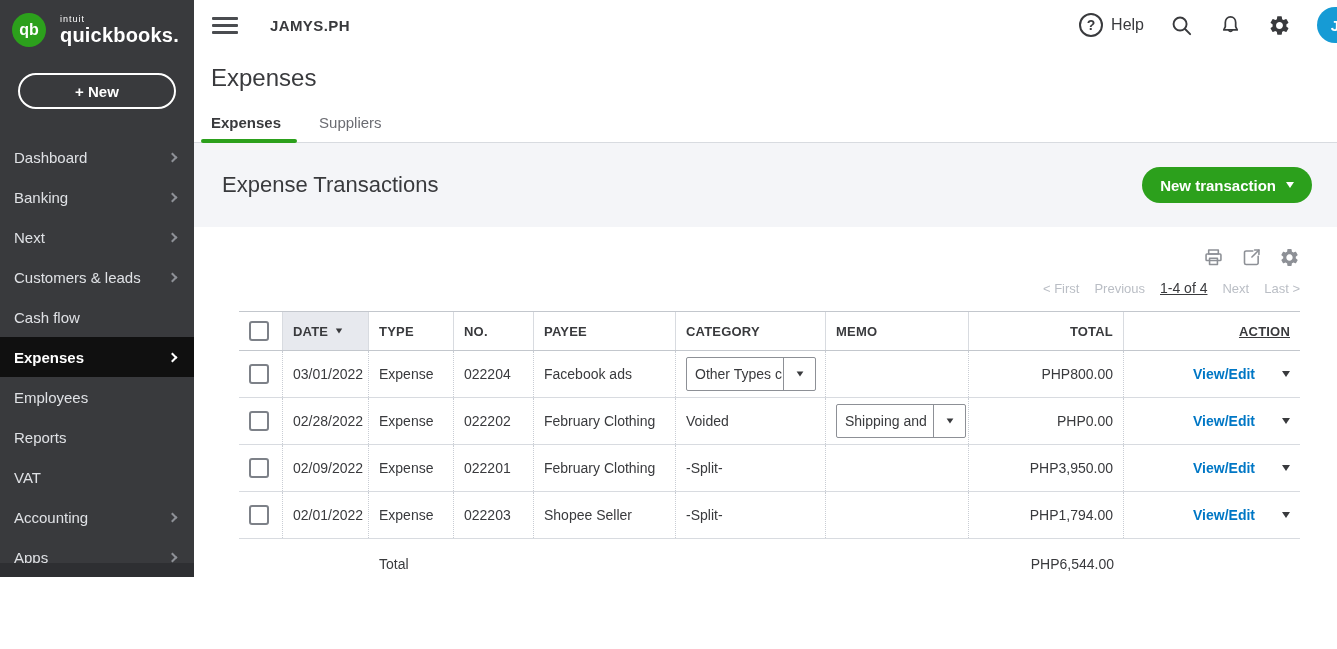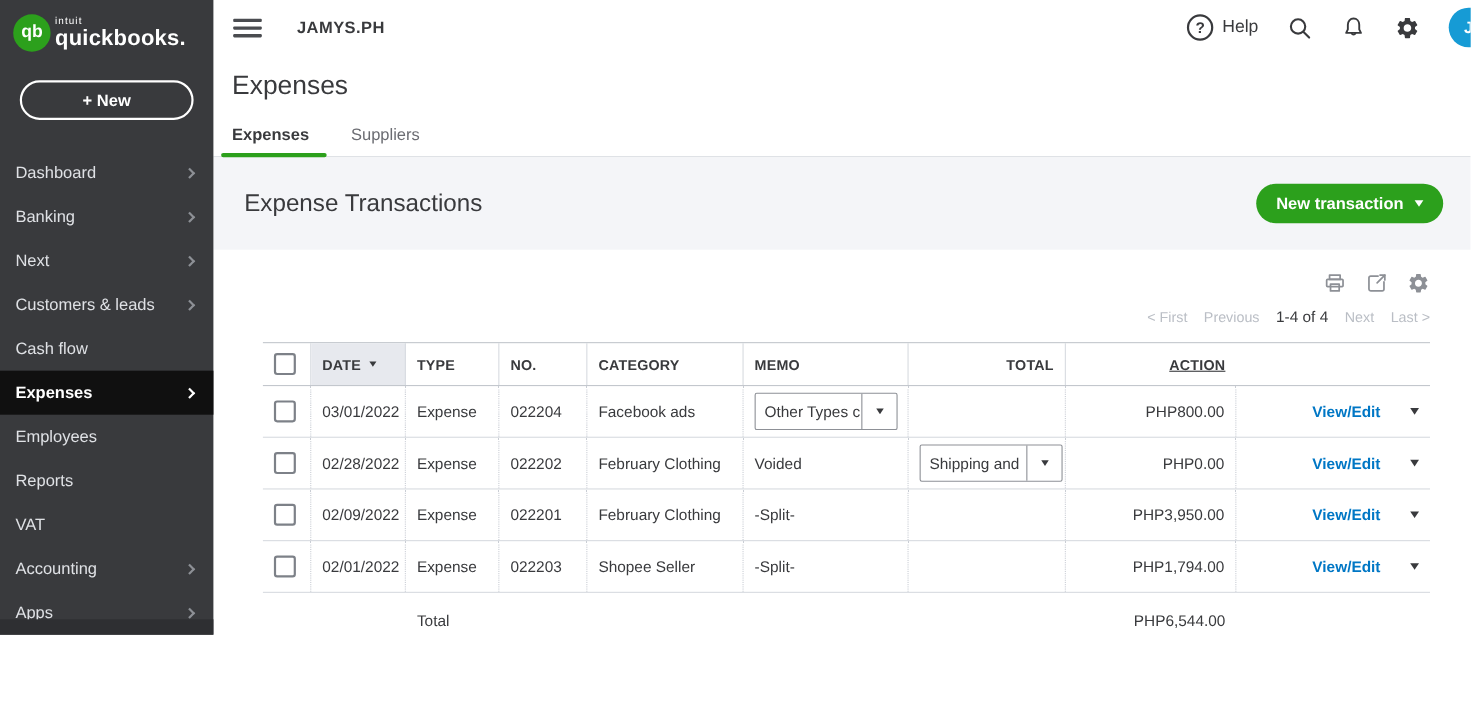--- a/index.html
+++ b/index.html
@@ -19,21 +19,21 @@
     display:flex; flex-direction:column;
     position:relative;
   }
   .logo-row { display:flex; align-items:center; padding:13px 0 0 12px; }
   .qb-circle {
     width:34px; height:34px; border-radius:50%;
     background:#2ca01c; color:#fff;
     display:flex; align-items:center; justify-content:center;
     font-weight:bold; font-size:16px;
   }
-  .brand-col { margin-left:4px; line-height:1; }
+  .brand-col { margin-left:14px; line-height:1; }
   .brand-small { font-size:9px; color:#fff; letter-spacing:1px; display:block; margin-bottom:1px; }
   .brand-big { font-size:20px; font-weight:bold; color:#fff; letter-spacing:0.2px; }
   .new-btn {
     margin:26px auto 10px auto;
     width:158px; height:38px;
     border:2px solid #fff; border-radius:19px;
     background:transparent; color:#fff;
     font-size:15px; font-weight:bold;
     display:flex; align-items:center; justify-content:center; gap:8px;
     cursor:pointer;
@@ -132,21 +132,21 @@
     width:0; height:0;
     border-left:4.5px solid transparent; border-right:4.5px solid transparent;
     border-top:6px solid currentColor;
     display:inline-block;
   }
   .controls-right { margin-left:auto; display:flex; flex-direction:column; align-items:flex-end; justify-content:flex-end; }
   .table-icons { display:flex; gap:17px; margin-bottom:12px; }
   .table-icons .icon-btn { color:#8d9096; }
   .pagination { display:flex; gap:15px; font-size:13px; align-items:center; padding-bottom:2px; }
   .pg-dim { color:#babec5; cursor:default; }
-  .pg-range { color:#393a3d; font-size:14px; }
+  .pg-range { color:#393a3d; font-size:14px;text-decoration:underline; }
 
   
   .table { margin-top:13px; width:100%; }
   .trow {
     display:grid;
     grid-template-columns:44px 86px 85px 80px 142px 150px 143px 155px 1fr;
   }
   .trow > div {
     display:flex; align-items:center;
     padding:0 10px;
@@ -350,20 +350,23 @@
             <span>DATE</span>
             <span class="caret" style="transform:scale(0.8)"></span>
           </div>
         <div>
             <span>TYPE</span>
           </div>
         <div>
             <span>NO.</span>
           </div>
         <div>
+            <span>PAYEE</span>
+          </div>
+        <div>
             <span>CATEGORY</span>
           </div>
         <div>
             <span>MEMO</span>
           </div>
         <div class="num-cell">
             <span>TOTAL</span>
           </div>
         <div class="num-cell">
             <span>ACTION</span>

